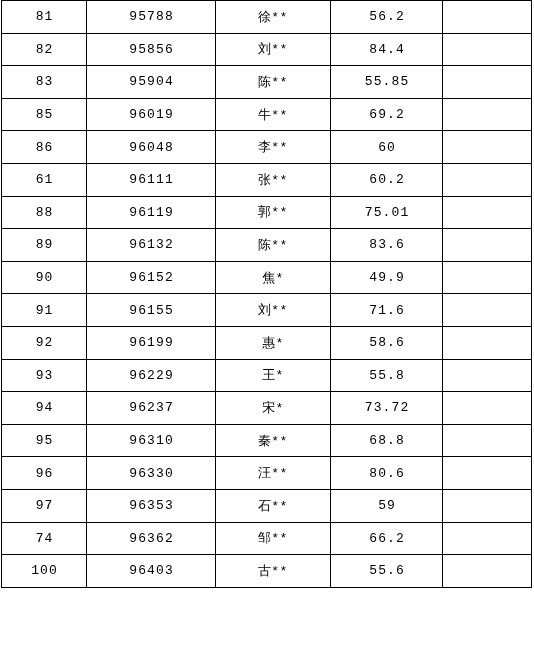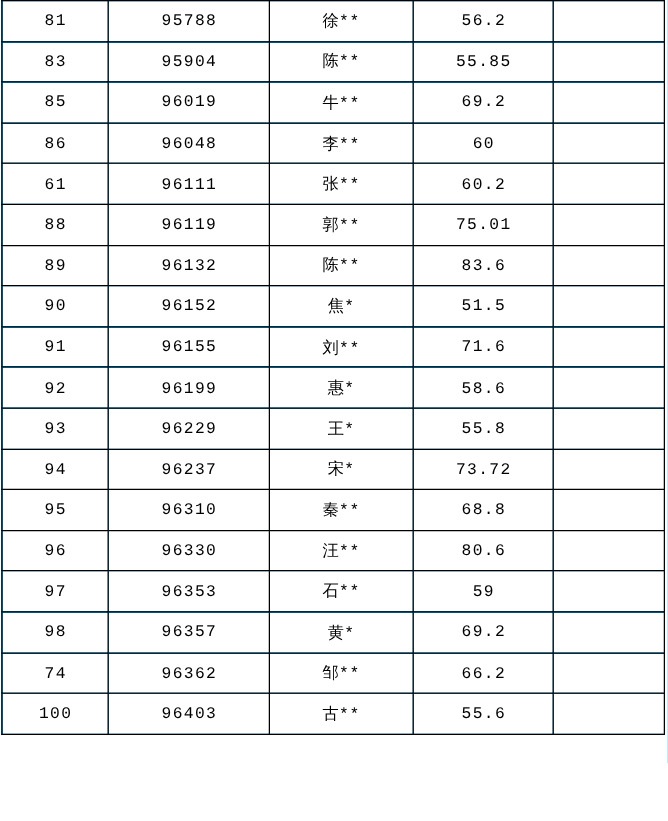--- a/index.html
+++ b/index.html
@@ -14,21 +14,21 @@
     font-family: "Liberation Serif", "DejaVu Serif", serif;
     overflow: hidden;
   }
 
   #score-table {
     border-collapse: collapse;
     table-layout: fixed;
     margin-left: 1px;
     margin-top: 0px;
     width: 530px;
-    background: #0ea5e9;
+    background: #000000;
   }
 
   #score-table td {
     border: 1px solid #000000;
     height: 31.6px;
     padding: 0;
     text-align: center;
     vertical-align: middle;
     color: #000000;
     background: #ffffff;
@@ -73,20 +73,27 @@
   </colgroup>
   <tbody>
       <tr>
         <td class="num">81</td>
         <td class="num">95788</td>
         <td class="name">徐<span class="mask">**</span></td>
         <td class="num">56.2</td>
         <td></td>
       </tr>
       <tr>
+        <td class="num">82</td>
+        <td class="num">95856</td>
+        <td class="name">刘<span class="mask">**</span></td>
+        <td class="num">84.4</td>
+        <td></td>
+      </tr>
+      <tr>
         <td class="num">83</td>
         <td class="num">95904</td>
         <td class="name">陈<span class="mask">**</span></td>
         <td class="num">55.85</td>
         <td></td>
       </tr>
       <tr>
         <td class="num">85</td>
         <td class="num">96019</td>
         <td class="name">牛<span class="mask">**</span></td>
@@ -118,21 +125,21 @@
         <td class="num">89</td>
         <td class="num">96132</td>
         <td class="name">陈<span class="mask">**</span></td>
         <td class="num">83.6</td>
         <td></td>
       </tr>
       <tr>
         <td class="num">90</td>
         <td class="num">96152</td>
         <td class="name">焦<span class="mask">*</span></td>
-        <td class="num">51.5</td>
+        <td class="num">49.9</td>
         <td></td>
       </tr>
       <tr>
         <td class="num">91</td>
         <td class="num">96155</td>
         <td class="name">刘<span class="mask">**</span></td>
         <td class="num">71.6</td>
         <td></td>
       </tr>
       <tr>
@@ -171,27 +178,20 @@
         <td></td>
       </tr>
       <tr>
         <td class="num">97</td>
         <td class="num">96353</td>
         <td class="name">石<span class="mask">**</span></td>
         <td class="num">59</td>
         <td></td>
       </tr>
       <tr>
-        <td class="num">98</td>
-        <td class="num">96357</td>
-        <td class="name">黄<span class="mask">*</span></td>
-        <td class="num">69.2</td>
-        <td></td>
-      </tr>
-      <tr>
         <td class="num">74</td>
         <td class="num">96362</td>
         <td class="name">邹<span class="mask">**</span></td>
         <td class="num">66.2</td>
         <td></td>
       </tr>
       <tr>
         <td class="num">100</td>
         <td class="num">96403</td>
         <td class="name">古<span class="mask">**</span></td>

